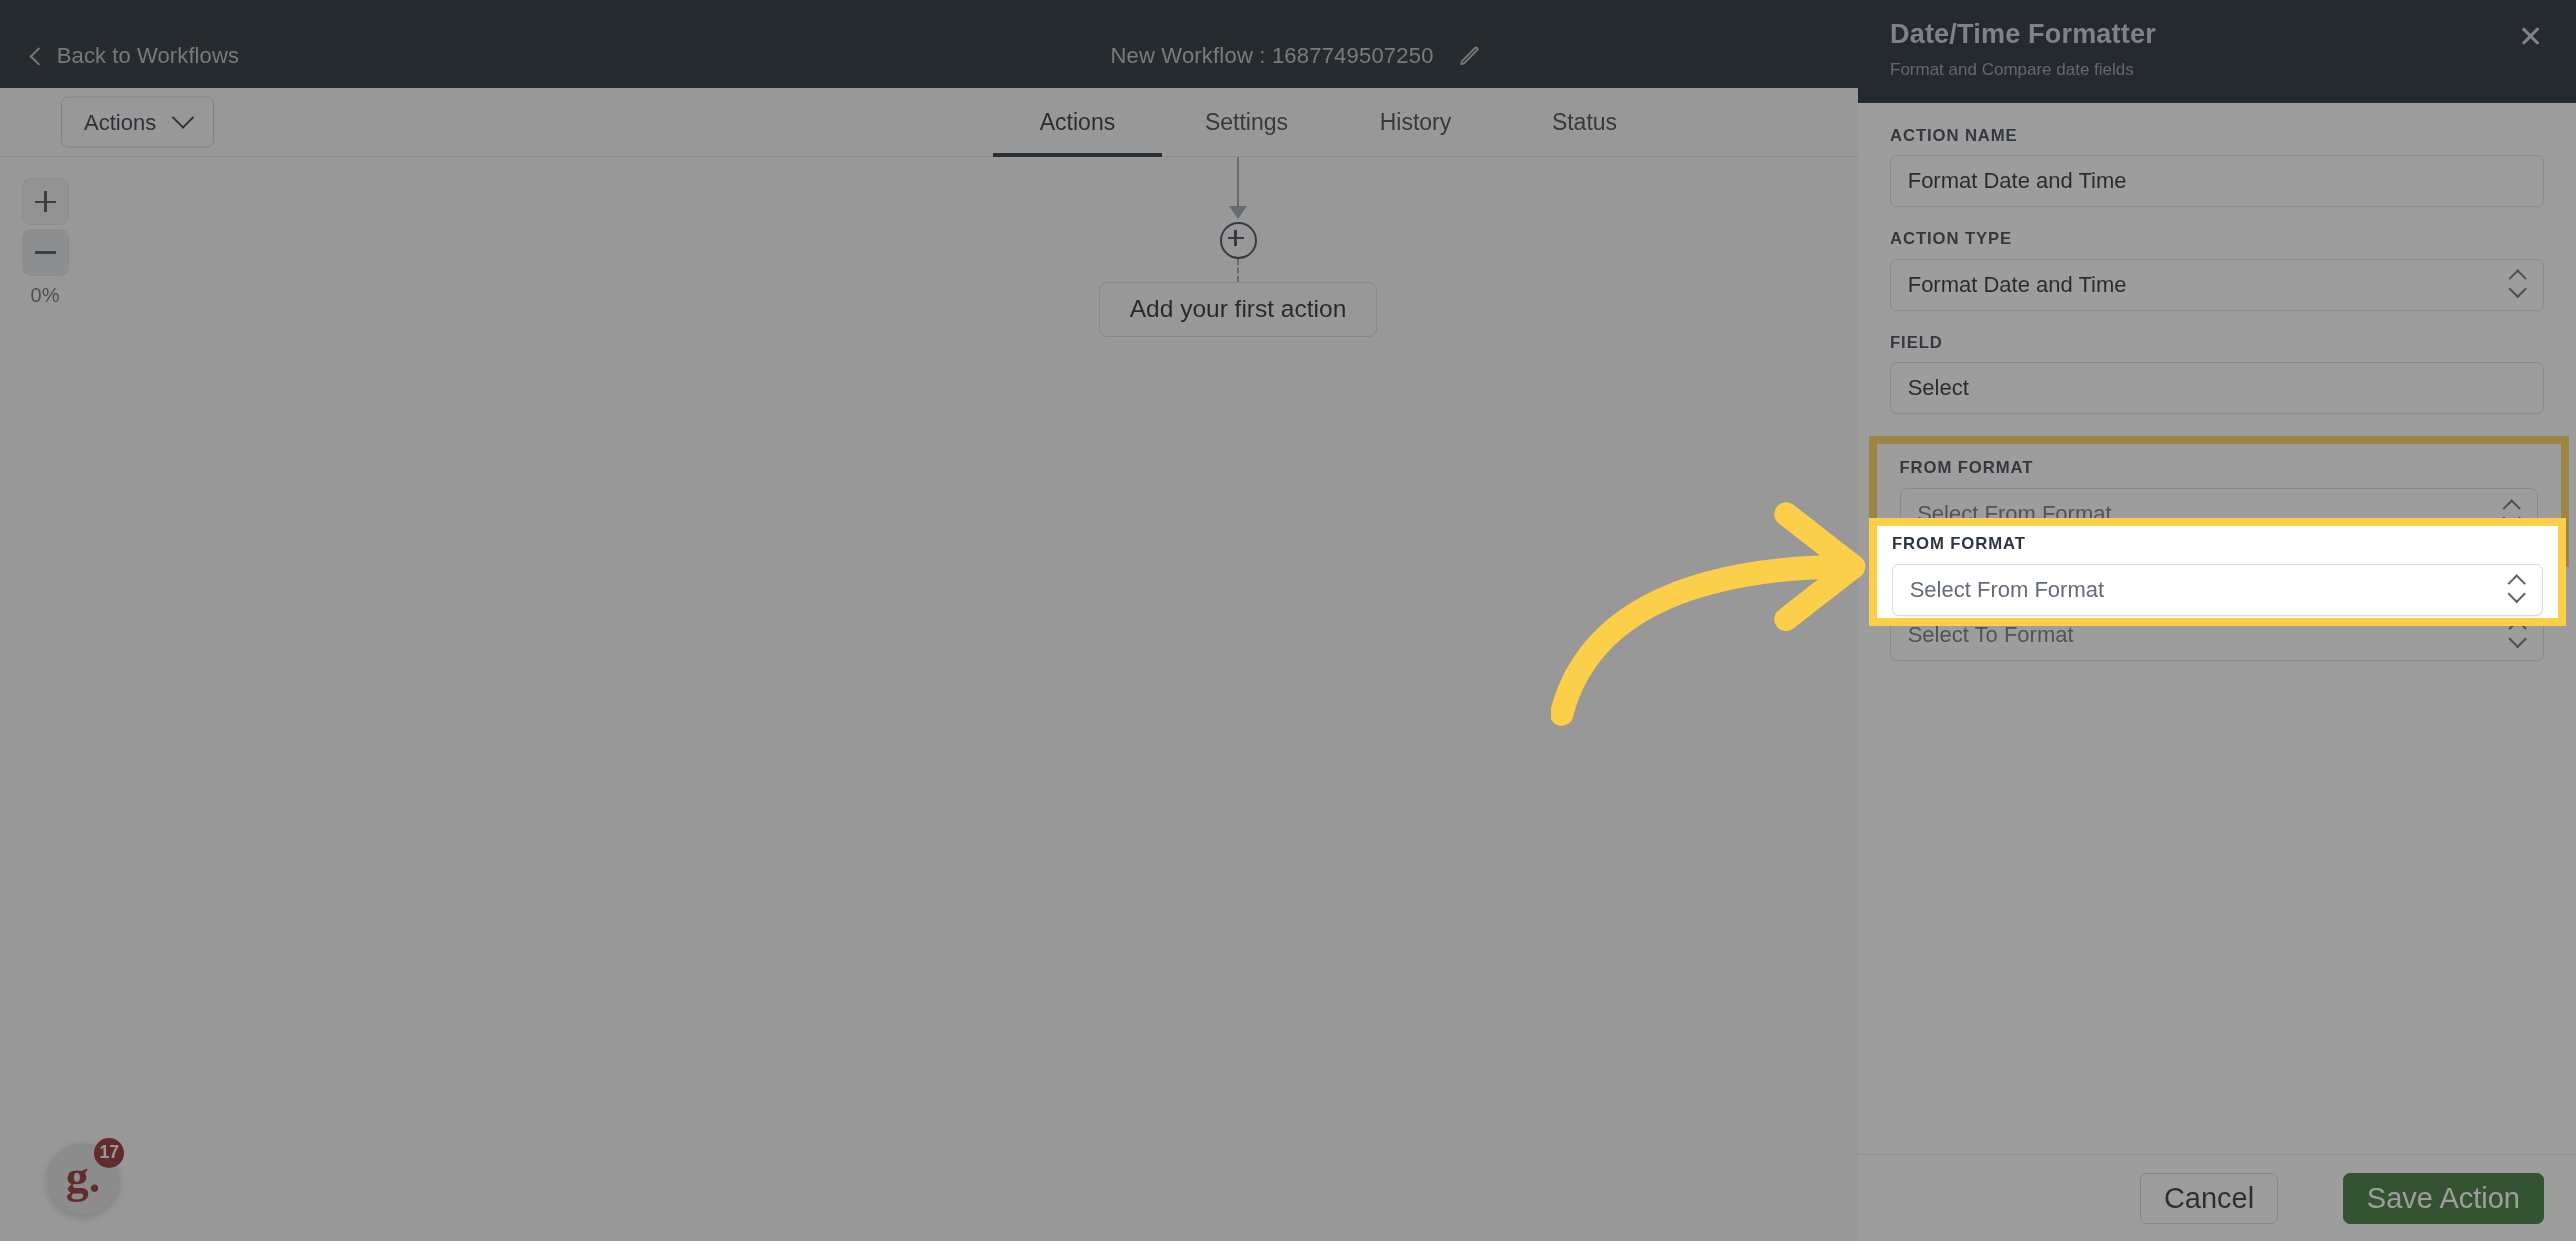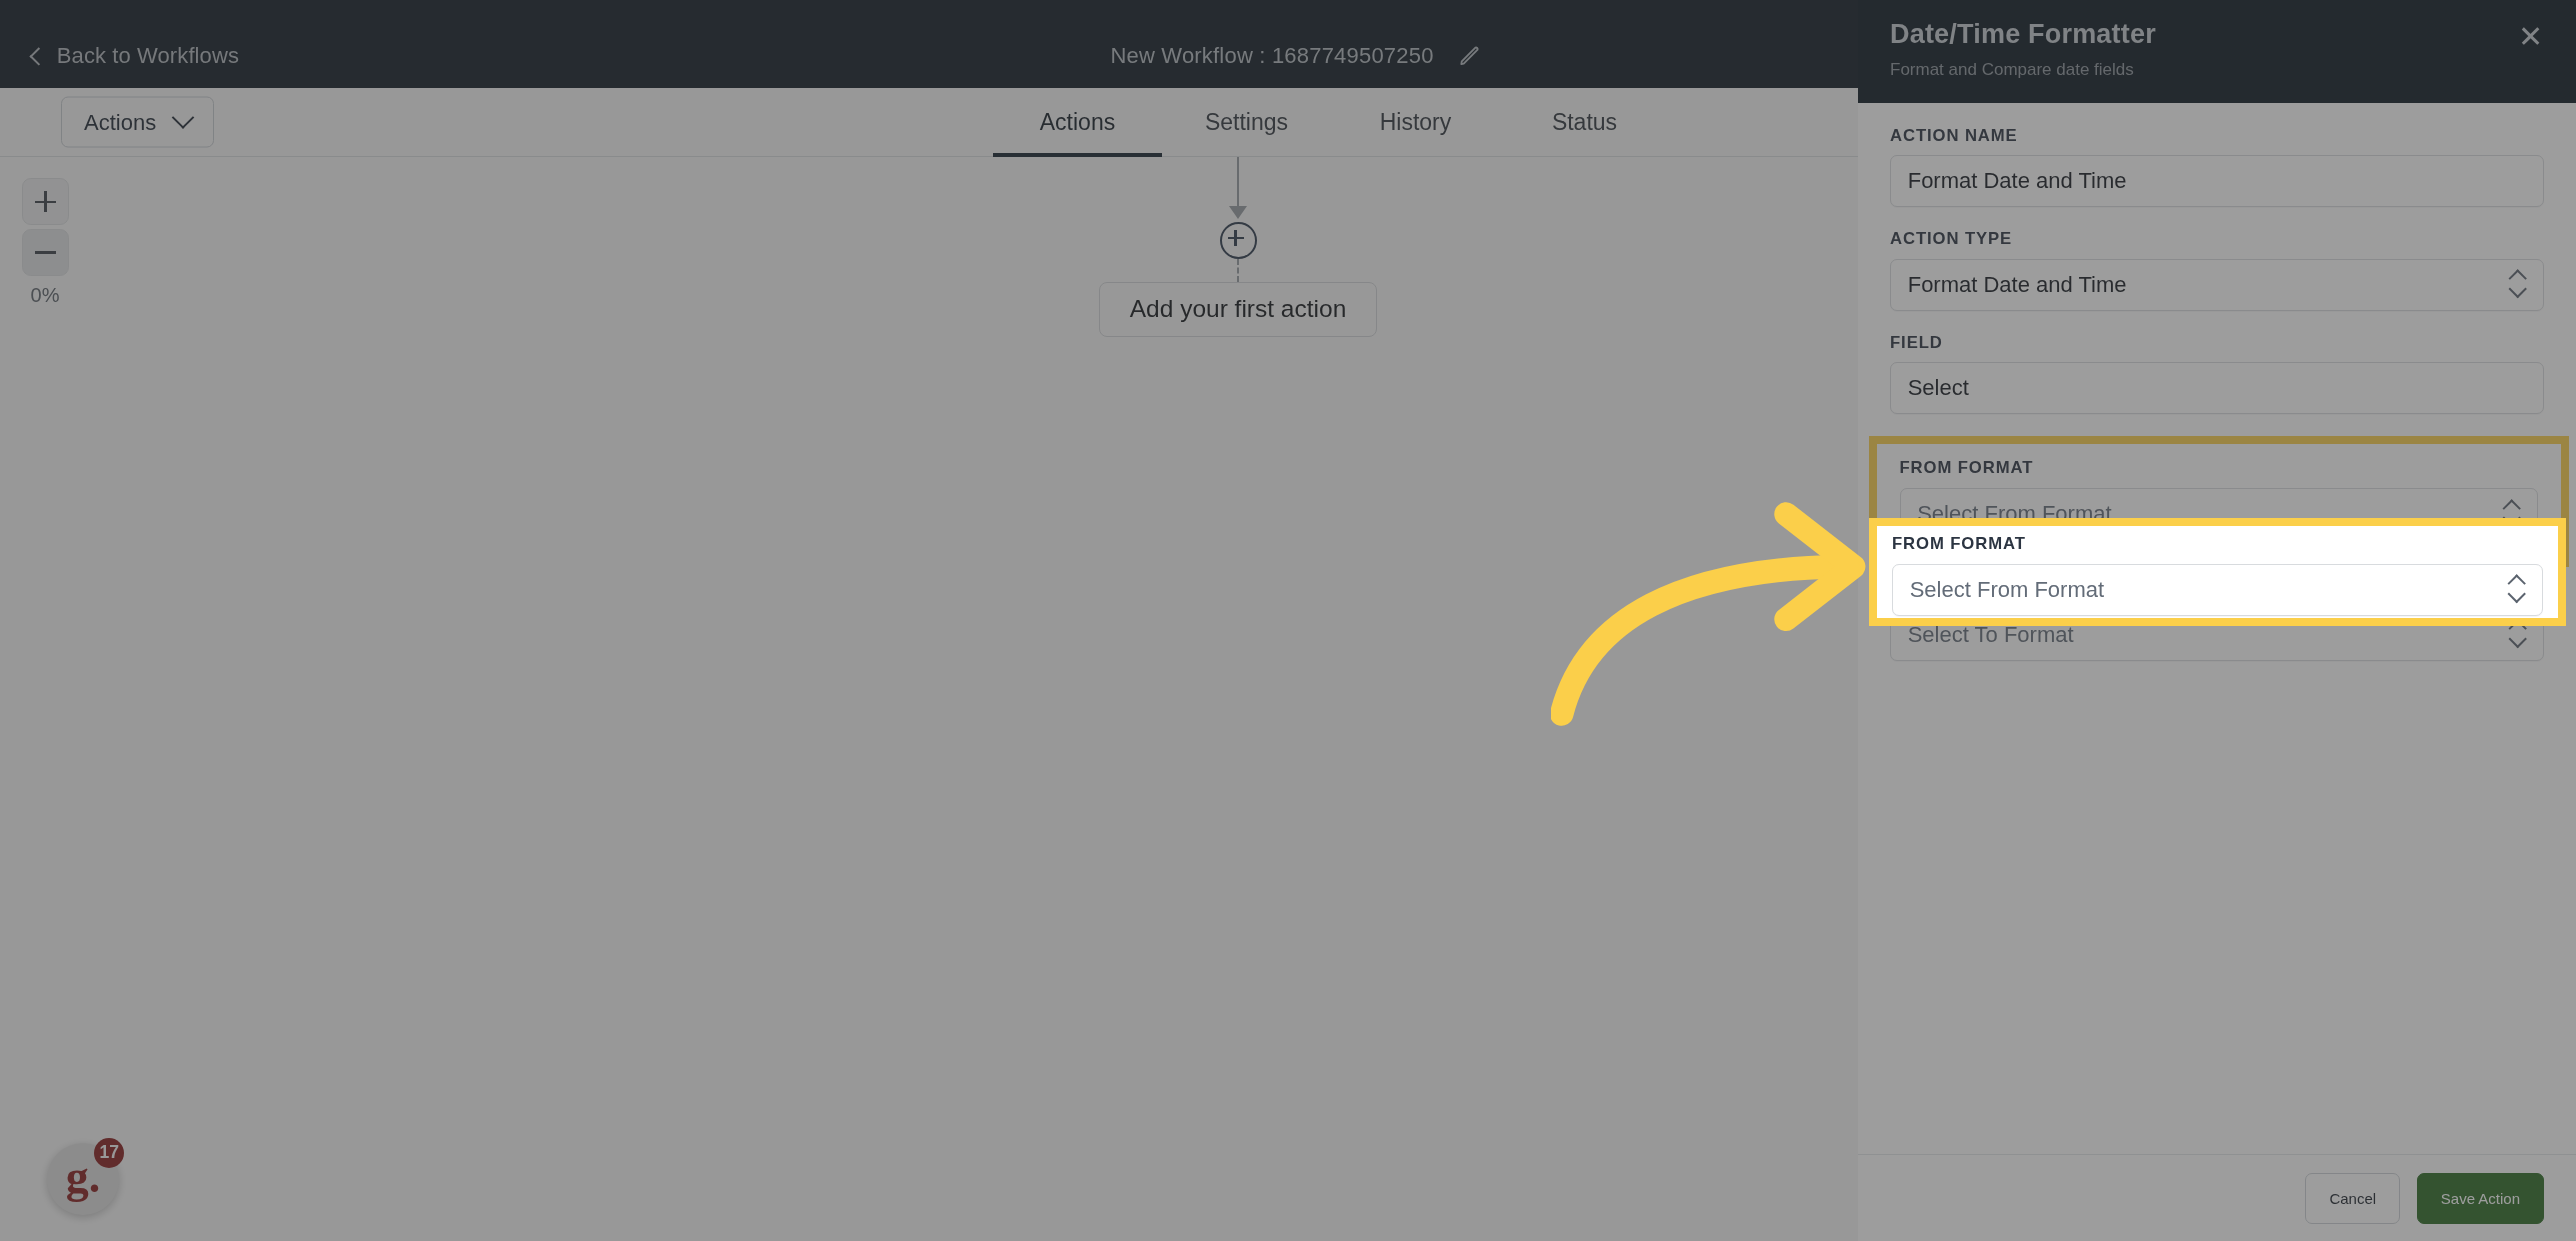--- a/index.html
+++ b/index.html
@@ -428,28 +428,29 @@
     display: flex;
     justify-content: flex-end;
     align-items: center;
     gap: 16.7px;
     background: #ffffff;
   }
   .btn {
     height: 51px;
     box-sizing: border-box;
     border-radius: 7px;
-    font-size: 15px;
+    font-size: 29px;
     display: flex;
     align-items: center;
     justify-content: center;
     cursor: pointer;
     user-select: none;
     padding: 0 23px;
     font-family: "Liberation Sans", sans-serif;
+    margin-left: 48px;
   }
   .btn-cancel {
     background: #ffffff;
     border: 0.9px solid #ccd1d6;
     color: #1b222b;
   }
   .btn-save {
     background: #2c6b24;
     border: 0.9px solid #2c6b24;
     color: #ffffff;

